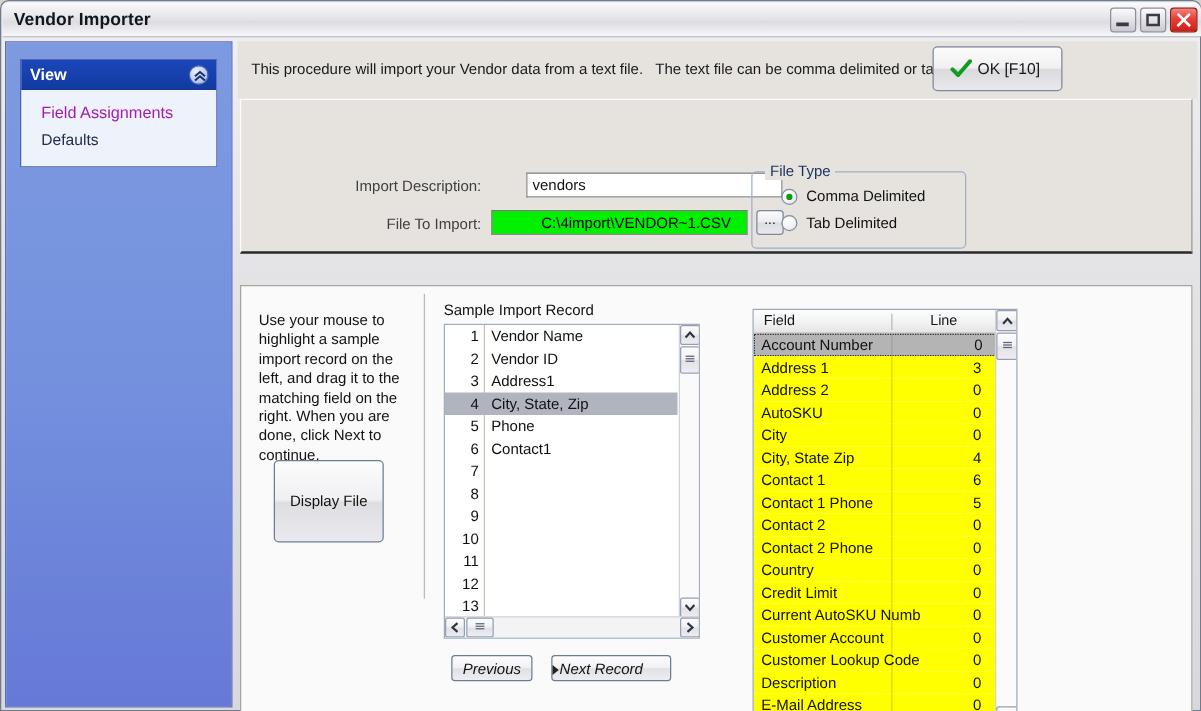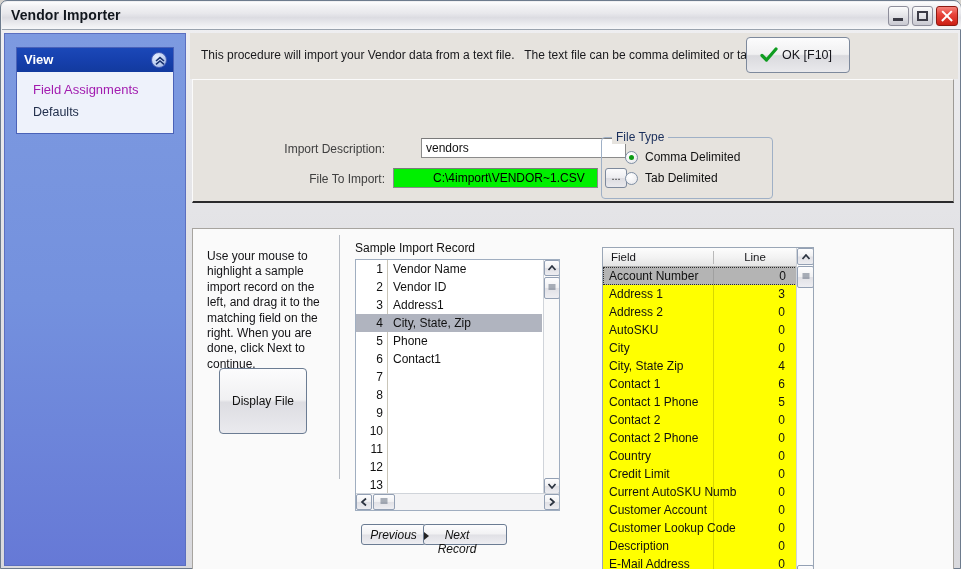--- a/index.html
+++ b/index.html
@@ -428,21 +428,21 @@
     background: linear-gradient(to bottom, #fdfdfe 0%, #f1f1f3 48%, #e0e0e5 52%, #eeeef2 100%);
     border: 1px solid #6b7c93;
     border-radius: 3px;
     font-size: 12px;
     color: #111;
     cursor: pointer;
     font-style: italic;
   }
   .navbtn span { position: absolute; left: 0; right: 0; top: 3px; text-align: center; }
   #btn-prev { left: 168px; width: 65px; }
-  #btn-next { left: 230px; width: 84px; }
+  #btn-next { left: 248px; width: 96px; }
   #btn-next span { padding-right: 16px; }
   #btn-next .tri {
     position: absolute;
     right: 13px; top: 7px;
     width: 0; height: 0;
     border-left: 5px solid #222;
     border-top: 4px solid transparent;
     border-bottom: 4px solid transparent;
   }
 

